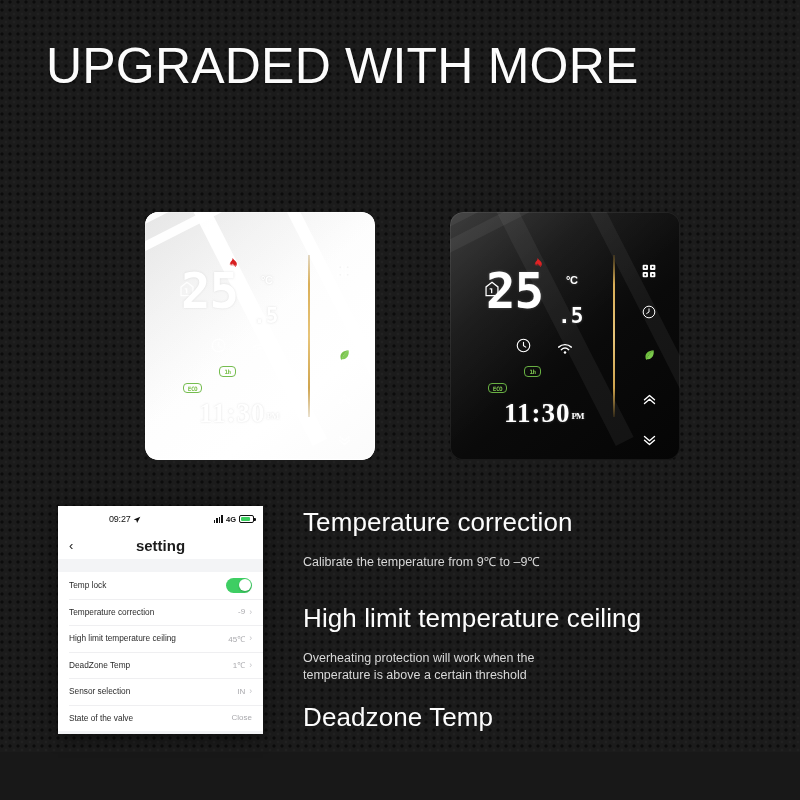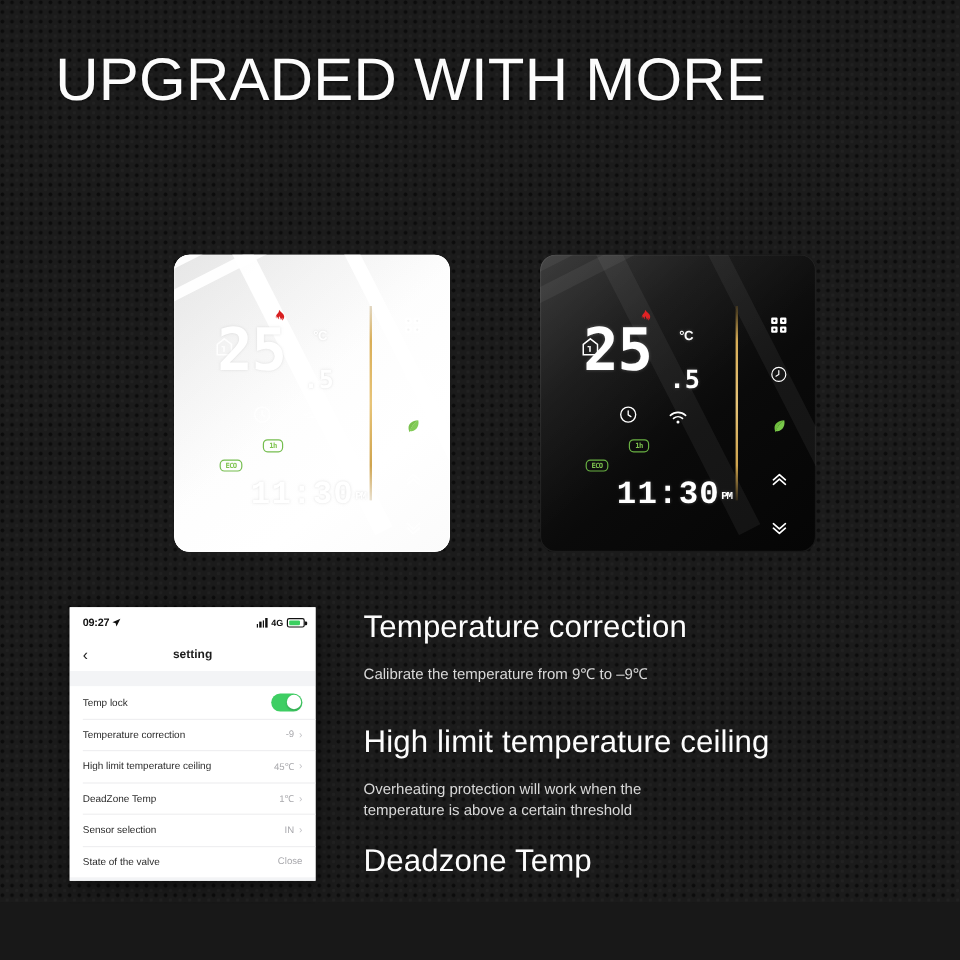--- a/index.html
+++ b/index.html
@@ -116,22 +116,22 @@
     display:flex; align-items:center; justify-content:center;
     font-size:6px; font-weight:700; color:#7ec34f;
     font-family:"DejaVu Sans Mono", monospace;
     letter-spacing:-.5px;
   }
   .badge-a{ left:74px; top:154px; width:17px; height:11px; }
   .badge-b{ left:38px; top:171px; width:19px; height:10px; }
 
   
   .time{
-    position:absolute; left:64px; top:186px;
-    font-family:Liberation Mono, monospace;
+    position:absolute; left:54px; top:186px;
+    font-family:Liberation Serif, serif;
     font-size:27px; font-weight:700; letter-spacing:1px;
   }
   .time .ampm{
     font-size:9px; vertical-align:28%; letter-spacing:-1px; margin-left:1px;
   }
 
   
   .rail{ position:absolute; left:183px; top:38px; width:32px; }
   .rail .ri{
     height:41px; display:flex; align-items:center; justify-content:center;
@@ -155,21 +155,21 @@
   
   #phone{
     position:absolute; left:58px; top:506px; width:205px; height:228px;
     background:#ffffff; overflow:hidden;
     box-shadow:0 3px 14px rgba(0,0,0,.6);
   }
   #phone-statusbar{
     height:26px; display:flex; align-items:center;
     padding:0 9px 0 11px; background:#fff;
   }
-  #phone-time{ font-size:9px; font-weight:700; color:#111; letter-spacing:-.2px; }
+  #phone-time{ font-size:9px; font-weight:400; color:#111; letter-spacing:-.2px;margin-left:40px; }
   #loc-ic{ margin-left:2px; }
   .sb-right{ margin-left:auto; display:flex; align-items:flex-start; gap:3px; }
   #sig-bars{ display:flex; align-items:flex-end; gap:1px; height:8px; }
   #sig-bars i{ display:block; width:1.6px; background:#111; }
   #sig-bars i:nth-child(1){ height:3px; }
   #sig-bars i:nth-child(2){ height:4.5px; }
   #sig-bars i:nth-child(3){ height:6px; }
   #sig-bars i:nth-child(4){ height:8px; }
   #net-type{ font-size:7.5px; font-weight:700; color:#111; }
   #battery{
@@ -182,21 +182,21 @@
   }
   #battery i{ display:block; height:100%; width:82%; background:#3bcf60; border-radius:1px; }
 
   #phone-navbar{
     height:27px; display:flex; align-items:center; position:relative;
     background:#fff; padding:0 11px;
   }
   #back-chev{ font-size:13px; color:#1c1c1c; line-height:1; }
   #phone-title{
     position:absolute; left:0; right:0; text-align:center;
-    font-size:10px; font-weight:700; color:#1c1c1c;
+    font-size:15px; font-weight:700; color:#1c1c1c;
   }
   #phone-gap{ height:13px; background:#f3f4f6; }
 
   .prow{
     height:26.5px; display:flex; align-items:center;
     padding:0 11px; background:#fff; position:relative;
   }
   .prow + .prow::before{
     content:""; position:absolute; left:11px; right:0; top:0;
     height:1px; background:#efeff1;

